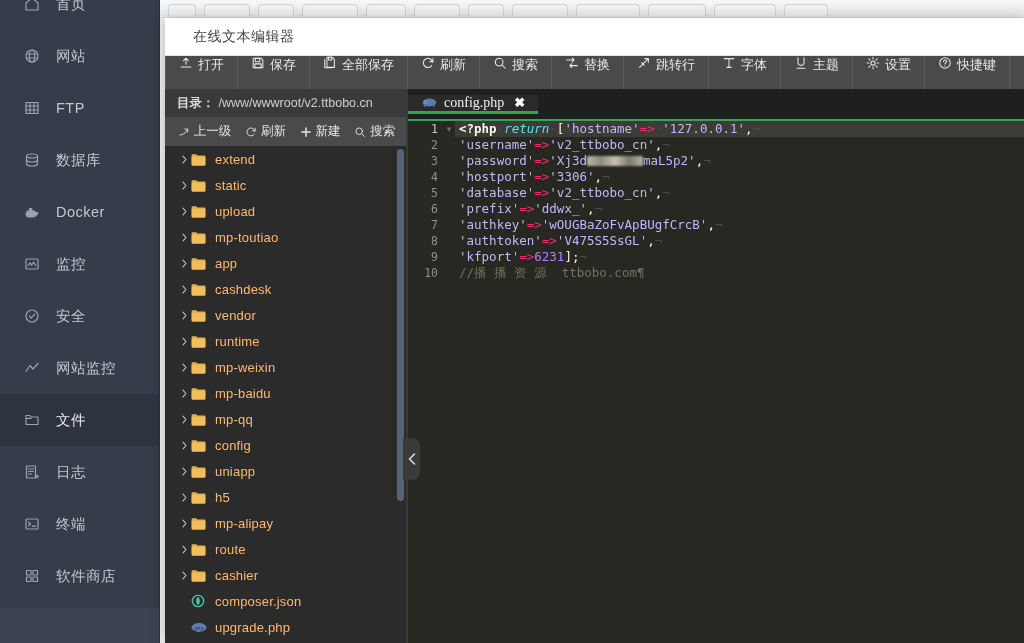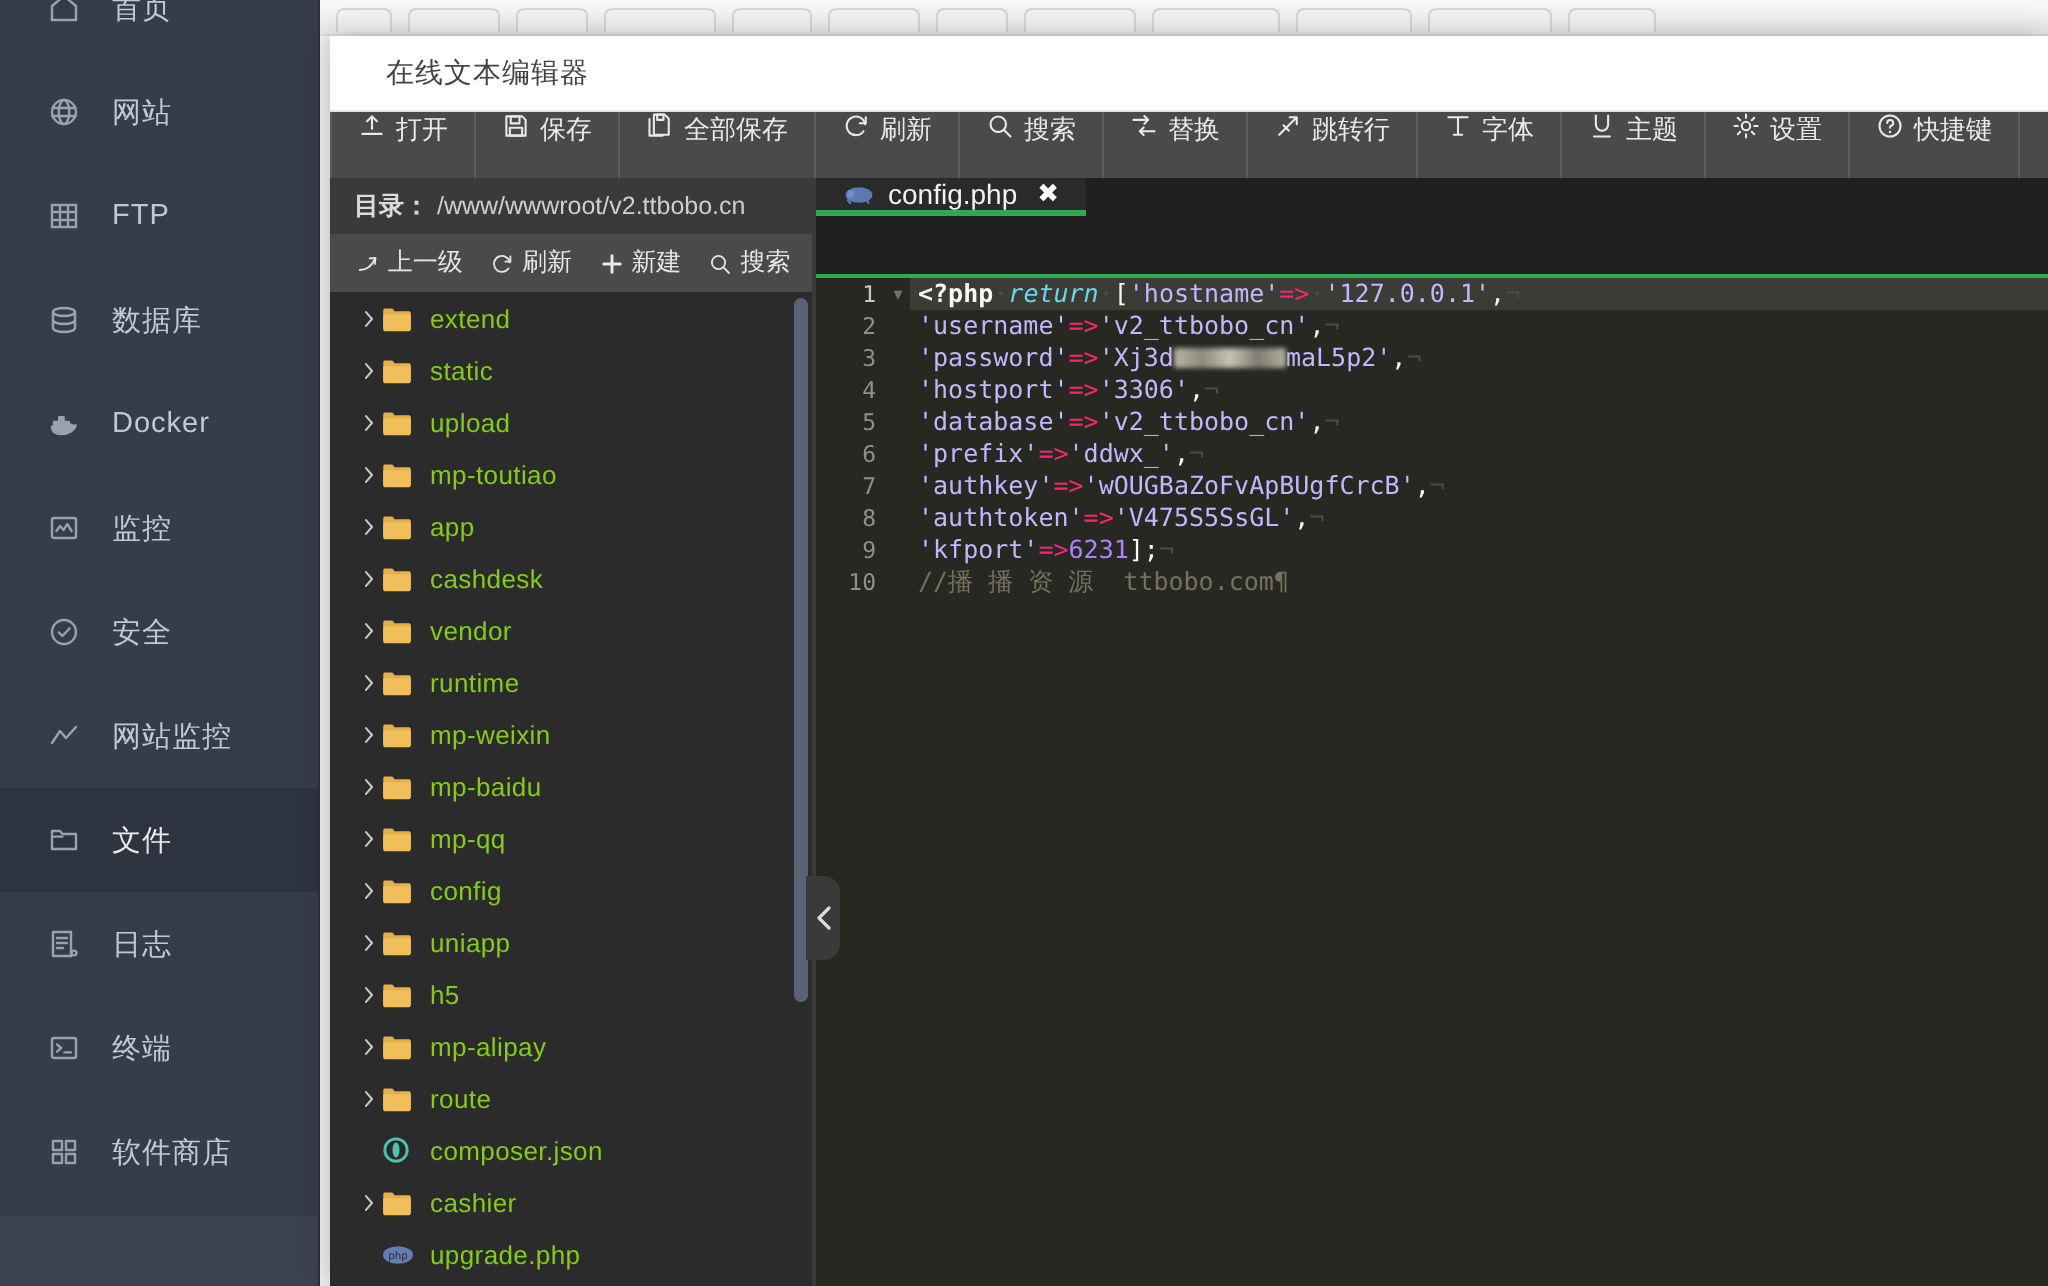--- a/index.html
+++ b/index.html
@@ -91,21 +91,21 @@
   }
   .ft-btn {
     display:flex; align-items:center; gap:4px; color:#e6e6e6;
     font-size:12.5px; cursor:pointer; padding:0 4px;
   }
   .ft-ico { width:12px; height:12px; display:flex; align-items:center; justify-content:center; }
   .ft-ico svg { display:block; }
   #file-list { flex:1; overflow:hidden; position:relative; background:#2b2b2b; }
   .file-row {
     height:26px; display:flex; align-items:center; padding-left:14px;
-    color:#84cc16; font-size:13px; cursor:pointer;
+    color:#fdba74; font-size:13px; cursor:pointer;
   }
   .chev { width:12px; flex:none; color:#c9c9c9; display:flex; align-items:center; }
   .chev svg { display:block; }
   .fico { width:20px; flex:none; display:flex; align-items:center; }
   .fico svg { display:block; }
   .fname { margin-left:4px; letter-spacing:.2px; }
   #tree-scrollbar {
     position:absolute; right:4px; top:3px; width:7px; height:352px;
     background:#5a6373; border-radius:4px; cursor:pointer;
   }
@@ -115,21 +115,21 @@
   #collapse-handle {
     position:absolute; left:238px; top:349px; width:17px; height:42px;
     background:#3a3a3a; border-radius:0 8px 8px 0; z-index:20;
     display:flex; align-items:center; justify-content:center;
     color:#dcdcdc; cursor:pointer;
   }
   #collapse-handle svg { display:block; }
 
   
   #code-panel { flex:1; background:#272822; position:relative; display:flex; flex-direction:column; }
-  #tab-bar { height:48px; background:#1f1f1f; display:flex; align-items:flex-start; }
+  #tab-bar { height:30px; background:#1f1f1f; display:flex; align-items:center;font-family:Liberation Serif, serif; }
   .ed-tab {
     display:flex; align-items:center; gap:7px; padding:0 13px 0 14px;
     background:#2a2a2a; color:#f1f1f1; font-size:14px; cursor:pointer;
     border-bottom:3px solid #2fa84f; position:relative;
   }
   .tab-ico { width:15px; height:13px; display:flex; align-items:center; }
   .tab-ico svg { display:block; }
   .tab-close { font-size:13px; color:#fff; margin-left:3px; font-weight:bold; cursor:pointer; }
 
   #code-area { flex:1; position:relative; overflow:hidden; display:flex; }
@@ -689,42 +689,42 @@
             </span>
             <span class="fico">
               <svg width="15" height="13" viewBox="0 0 16 14">
                 <path d="M0.6 2.2a.9.9 0 0 1 .9-.9h4l1.3 1.5h7.7a.9.9 0 0 1 .9.9v8.1a.9.9 0 0 1-.9.9H1.5a.9.9 0 0 1-.9-.9z" fill="#e3b04b"></path>
                 <path d="M0.6 4.4h14.8v8.3a.9.9 0 0 1-.9.9H1.5a.9.9 0 0 1-.9-.9z" fill="#f0bf5b"></path>
               </svg>
             </span>
             <span class="fname">route</span>
           </div>
           <div class="file-row">
+            <span class="chev">
+              <svg width="11" height="11" viewBox="0 0 16 16" fill="none" stroke="currentColor" stroke-width="1.2" stroke-linecap="round" stroke-linejoin="round">
+                <path d="M5.8 3 L10.2 8 L5.8 13" stroke-width="1.5"></path>
+              </svg>
+            </span>
+            <span class="fico">
+              <svg width="15" height="13" viewBox="0 0 16 14">
+                <path d="M0.6 2.2a.9.9 0 0 1 .9-.9h4l1.3 1.5h7.7a.9.9 0 0 1 .9.9v8.1a.9.9 0 0 1-.9.9H1.5a.9.9 0 0 1-.9-.9z" fill="#e3b04b"></path>
+                <path d="M0.6 4.4h14.8v8.3a.9.9 0 0 1-.9.9H1.5a.9.9 0 0 1-.9-.9z" fill="#f0bf5b"></path>
+              </svg>
+            </span>
+            <span class="fname">cashier</span>
+          </div>
+          <div class="file-row">
             <span class="chev"></span>
             <span class="fico">
               <svg width="14" height="14" viewBox="0 0 16 16">
                 <circle cx="8" cy="8" r="6.4" fill="none" stroke="#4fc3b0" stroke-width="1.6"></circle>
                 <ellipse cx="8" cy="8" rx="2" ry="4.3" fill="#4fc3b0"></ellipse>
               </svg>
             </span>
             <span class="fname">composer.json</span>
-          </div>
-          <div class="file-row">
-            <span class="chev">
-              <svg width="11" height="11" viewBox="0 0 16 16" fill="none" stroke="currentColor" stroke-width="1.2" stroke-linecap="round" stroke-linejoin="round">
-                <path d="M5.8 3 L10.2 8 L5.8 13" stroke-width="1.5"></path>
-              </svg>
-            </span>
-            <span class="fico">
-              <svg width="15" height="13" viewBox="0 0 16 14">
-                <path d="M0.6 2.2a.9.9 0 0 1 .9-.9h4l1.3 1.5h7.7a.9.9 0 0 1 .9.9v8.1a.9.9 0 0 1-.9.9H1.5a.9.9 0 0 1-.9-.9z" fill="#e3b04b"></path>
-                <path d="M0.6 4.4h14.8v8.3a.9.9 0 0 1-.9.9H1.5a.9.9 0 0 1-.9-.9z" fill="#f0bf5b"></path>
-              </svg>
-            </span>
-            <span class="fname">cashier</span>
           </div>
           <div class="file-row">
             <span class="chev"></span>
             <span class="fico">
               <svg width="16" height="11" viewBox="0 0 20 12">
                 <ellipse cx="10" cy="6" rx="9.4" ry="5.5" fill="#6682ba" opacity=".95"></ellipse>
                 <text x="10" y="8.6" font-size="6.4" fill="#2b2b2b" text-anchor="middle" font-family="DejaVu Sans">php</text>
               </svg>
             </span>
             <span class="fname">upgrade.php</span>

